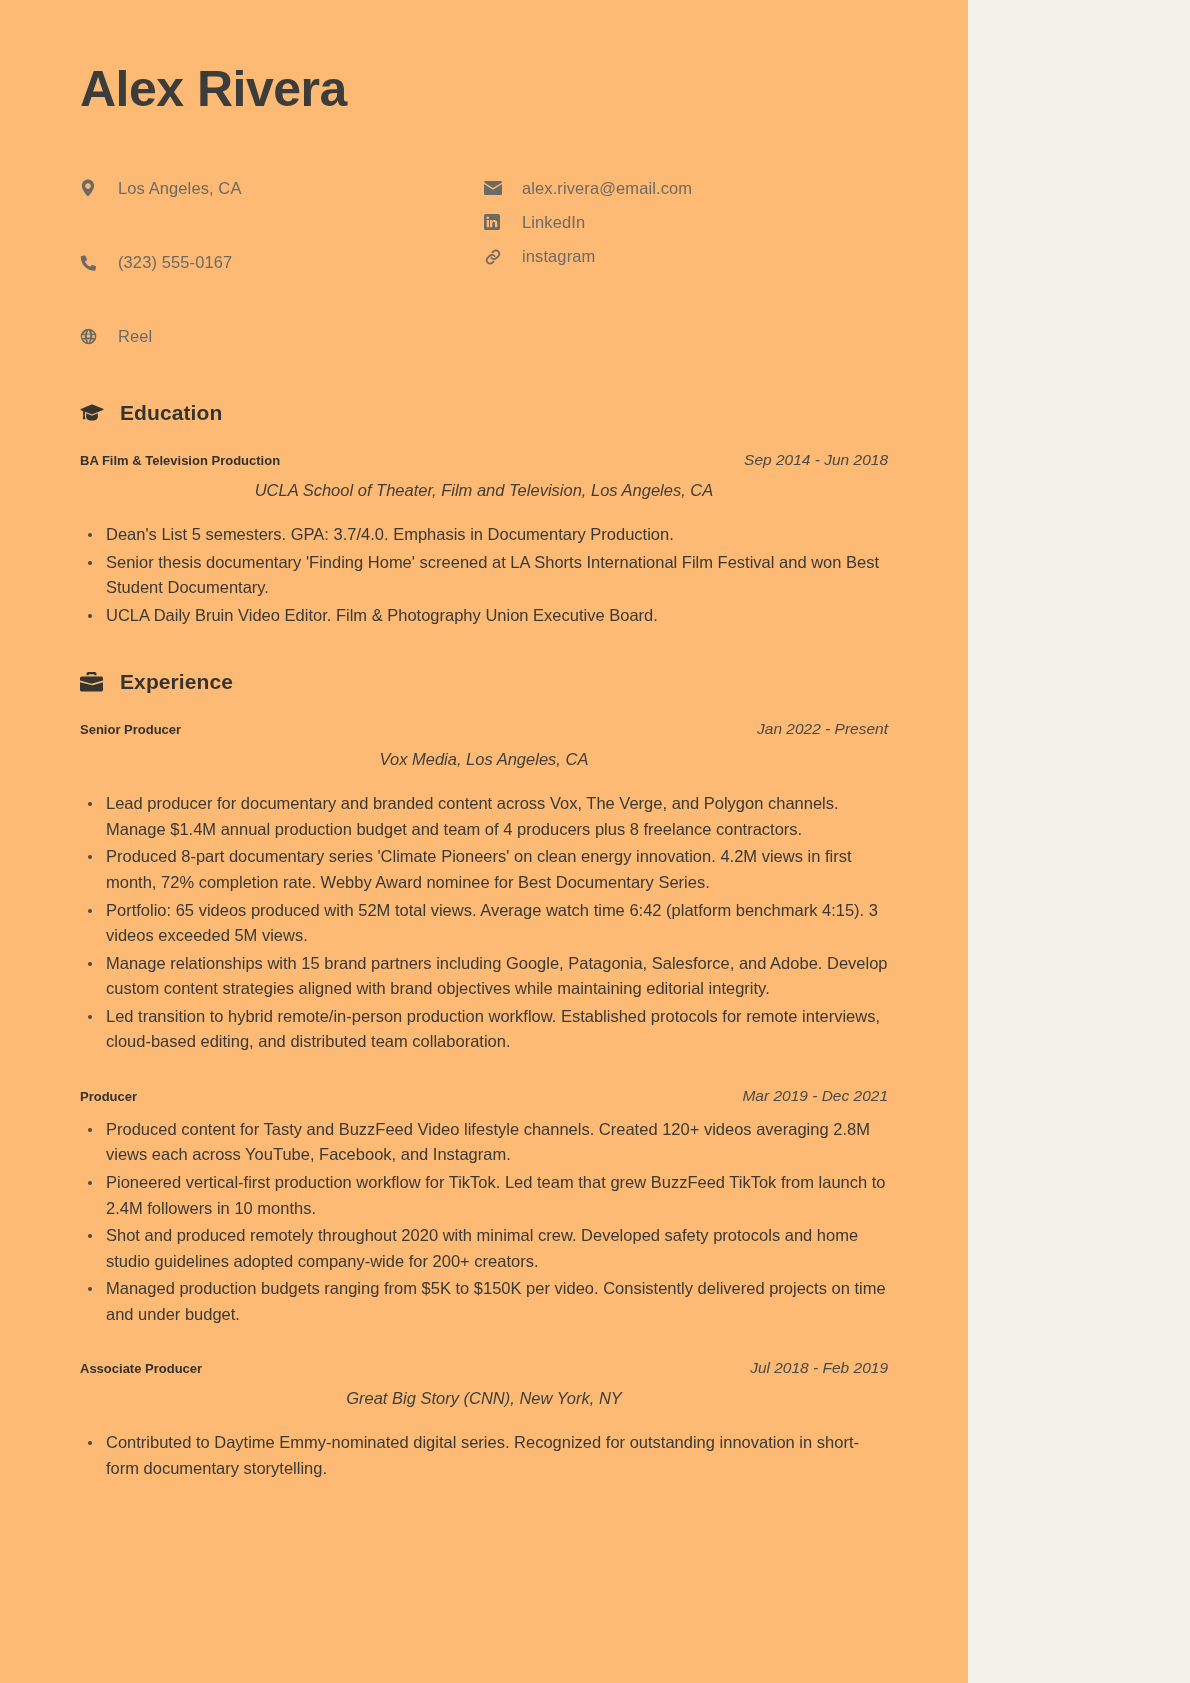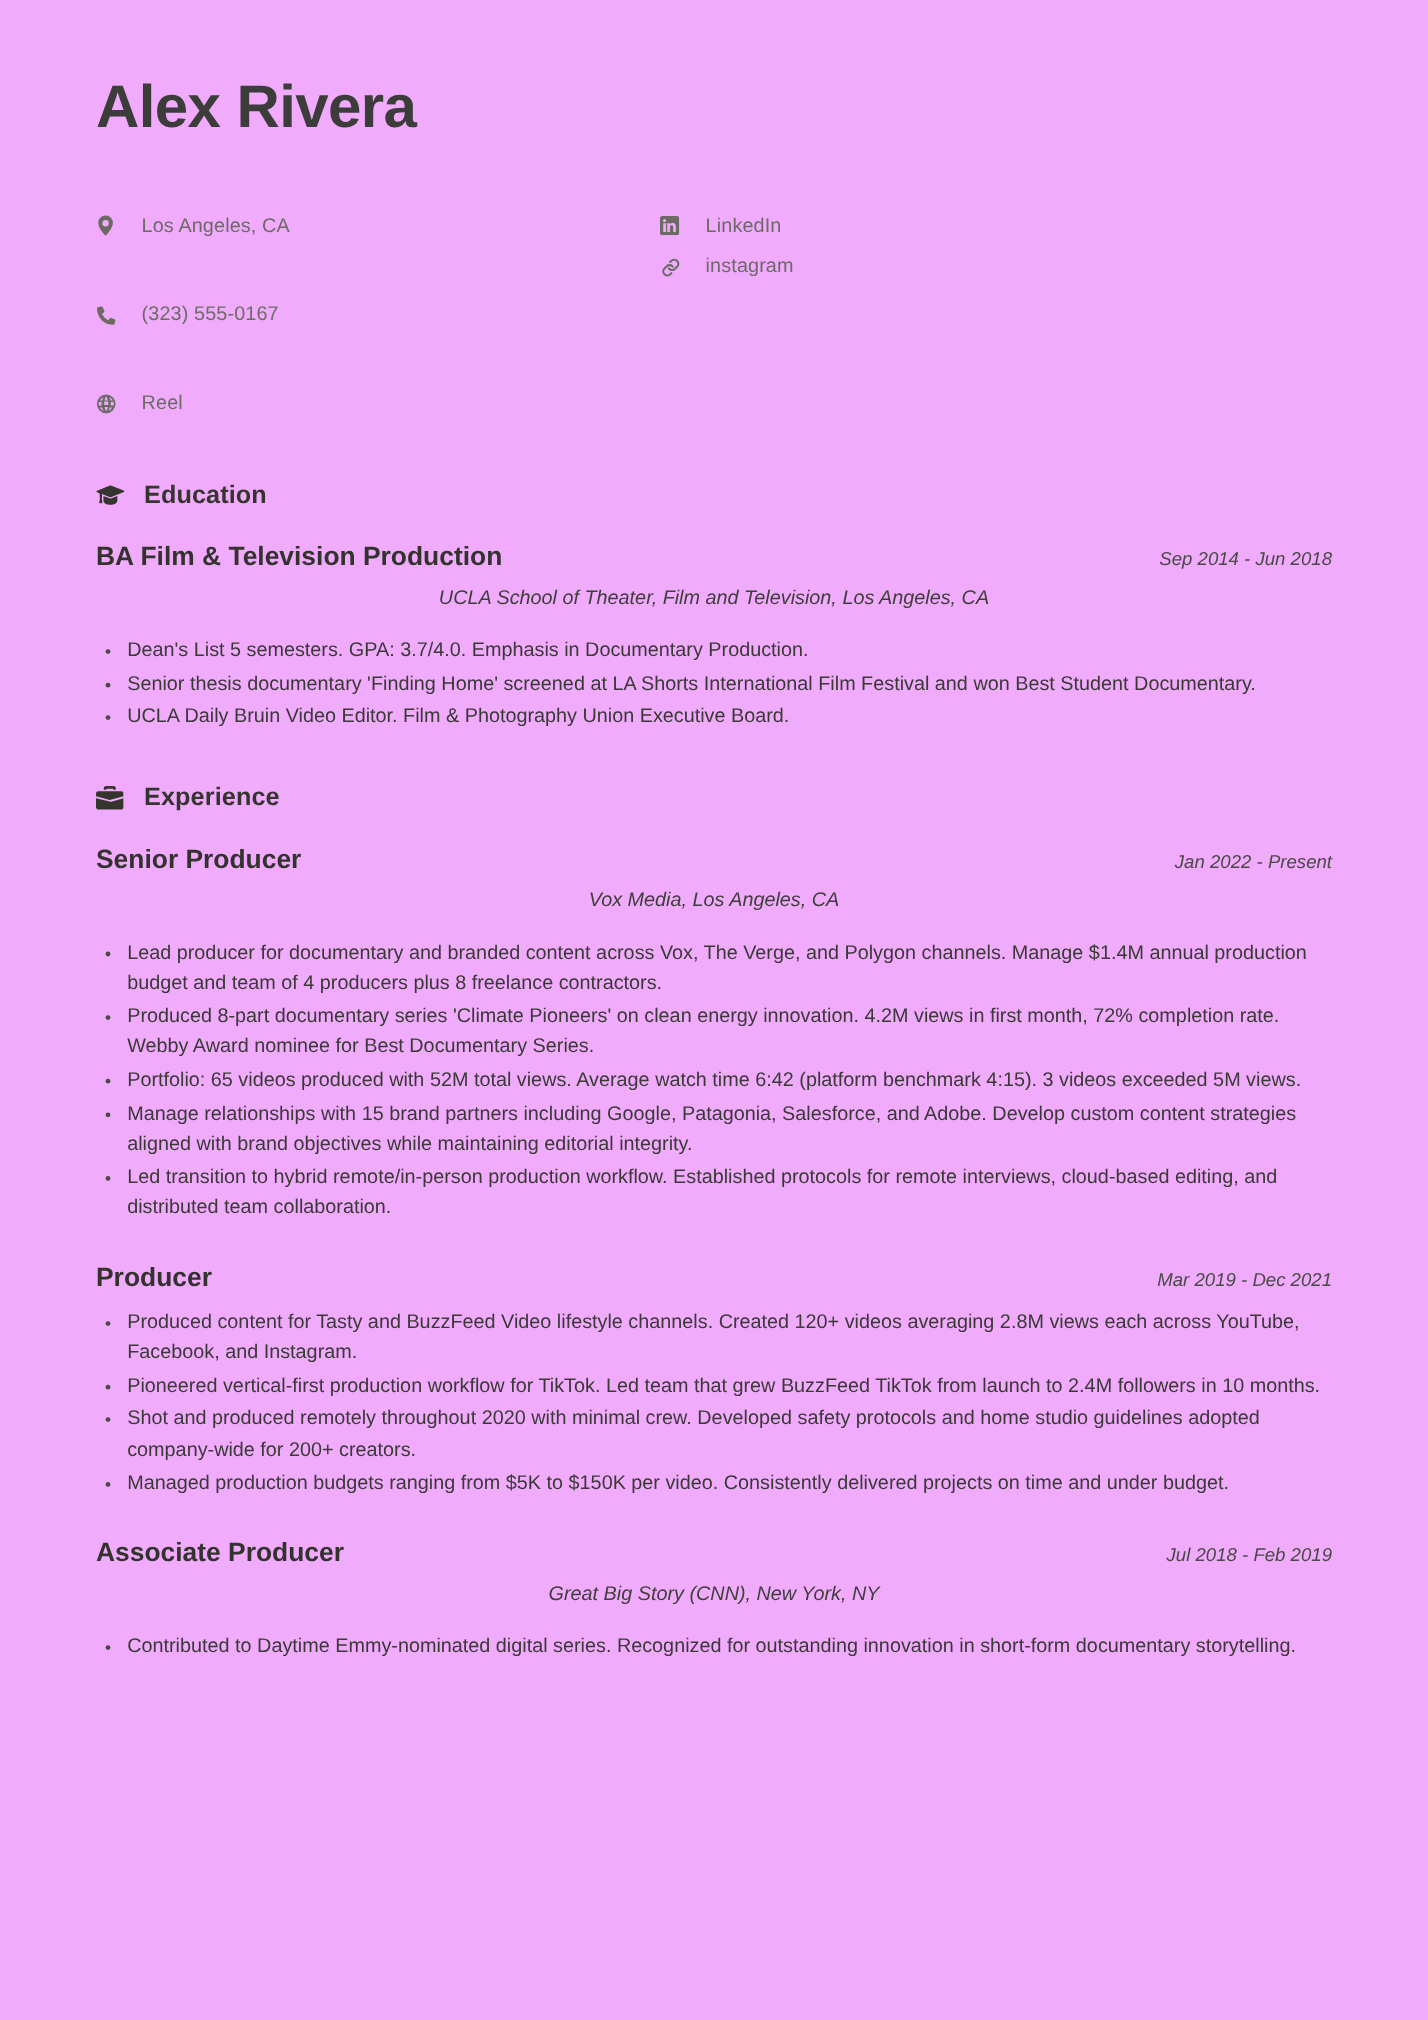--- a/index.html
+++ b/index.html
@@ -8,23 +8,23 @@
     background: #f4f1ea;
   }
   body {
     width: 1190px;
     min-height: 1683px;
     font-family: "Liberation Sans", sans-serif;
     color: #3a3a38;
     -webkit-font-smoothing: antialiased;
   }
   .page {
-    width: 1190px;
+    width: 968px;
     min-height: 1683px;
-    background: #f0abfc;
+    background: #fdba74;
     box-sizing: border-box;
     padding: 62px 80px 40px 80px;
   }
 
   
   .name {
     font-size: 50px;
     font-weight: bold;
     letter-spacing: -0.5px;
     color: #3c3c3a;
@@ -92,21 +92,21 @@
   
   .entry { margin-bottom: 32px; }
   .entry:last-child { margin-bottom: 0; }
   .entry-top {
     display: flex;
     justify-content: space-between;
     align-items: baseline;
     margin-bottom: 12px;
   }
   .entry-title {
-    font-size: 22px;
+    font-size: 13px;
     font-weight: bold;
     color: #33322e;
   }
   .entry-date {
     font-size: 15.5px;
     font-style: italic;
     color: #4a4946;
     white-space: nowrap;
   }
   .entry-sub {
@@ -176,20 +176,29 @@
             <path d="M8.5.7a7.8 7.8 0 1 0 0 15.6A7.8 7.8 0 0 0 8.5.7zm5.6 5.1h-2a11 11 0 0 0-1-2.8 6.3 6.3 0 0 1 3 2.8zM8.5 2.3c.5.7 1 1.8 1.3 3.5H7.2c.3-1.7.8-2.8 1.3-3.5zM2.4 10a6.3 6.3 0 0 1 0-3h2.3a14.5 14.5 0 0 0 0 3zm.8 1.6h2a11 11 0 0 0 1 2.8 6.3 6.3 0 0 1-3-2.8zm2-5.8h-2a6.3 6.3 0 0 1 3-2.8 11 11 0 0 0-1 2.8zm3.3 8.9c-.5-.7-1-1.8-1.3-3.5h2.6c-.3 1.7-.8 2.8-1.3 3.5zm1.6-5.1H6.9a13 13 0 0 1 0-3h3.2a13 13 0 0 1 0 3zm.3 4.8a11 11 0 0 0 1-2.8h2a6.3 6.3 0 0 1-3 2.8zM12.3 10a14.5 14.5 0 0 0 0-3h2.3a6.3 6.3 0 0 1 0 3z"></path>
           </svg>
         </span>
         <span class="contact-text">Reel</span>
       </div>
 
     </div>
 
     <div class="contact-col right">
 
+      <div class="contact-row">
+        <span class="contact-icon">
+          <svg width="18" height="14" viewBox="0 0 18 14" fill="currentColor">
+            <path d="M1.3 0h15.4c.7 0 1.3.6 1.3 1.3v.3L9 7.1.3 1.6v-.3C.3.6.6 0 1.3 0z"></path>
+            <path d="M0 3.1l8.6 5.4c.25.15.55.15.8 0L18 3.1v9.6c0 .7-.6 1.3-1.3 1.3H1.3C.6 14 0 13.4 0 12.7z"></path>
+          </svg>
+        </span>
+        <span class="contact-text">alex.rivera@email.com</span>
+      </div>
 
       <div class="contact-row">
         <span class="contact-icon">
           <svg width="16" height="16" viewBox="0 0 16 16" fill="currentColor">
             <path d="M14.2 0H1.8C.8 0 0 .8 0 1.8v12.4C0 15.2.8 16 1.8 16h12.4c1 0 1.8-.8 1.8-1.8V1.8C16 .8 15.2 0 14.2 0zM5 13.3H2.7V6.1H5zM3.8 5.1a1.35 1.35 0 1 1 0-2.7 1.35 1.35 0 0 1 0 2.7zm9.5 8.2H11V9.8c0-.9 0-2-1.25-2s-1.45.95-1.45 1.95v3.55H6V6.1h2.2v1h.05c.3-.6 1.05-1.2 2.2-1.2 2.35 0 2.8 1.55 2.8 3.55z"></path>
           </svg>
         </span>
         <span class="contact-text">LinkedIn</span>
       </div>
 

